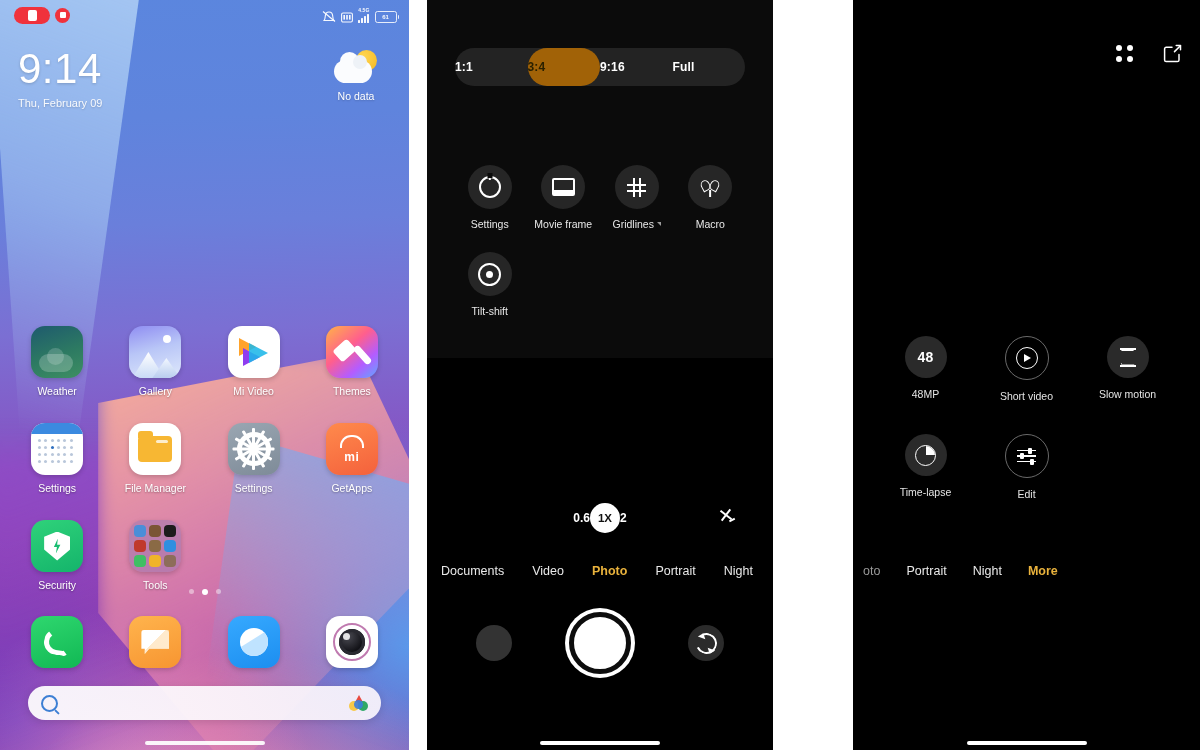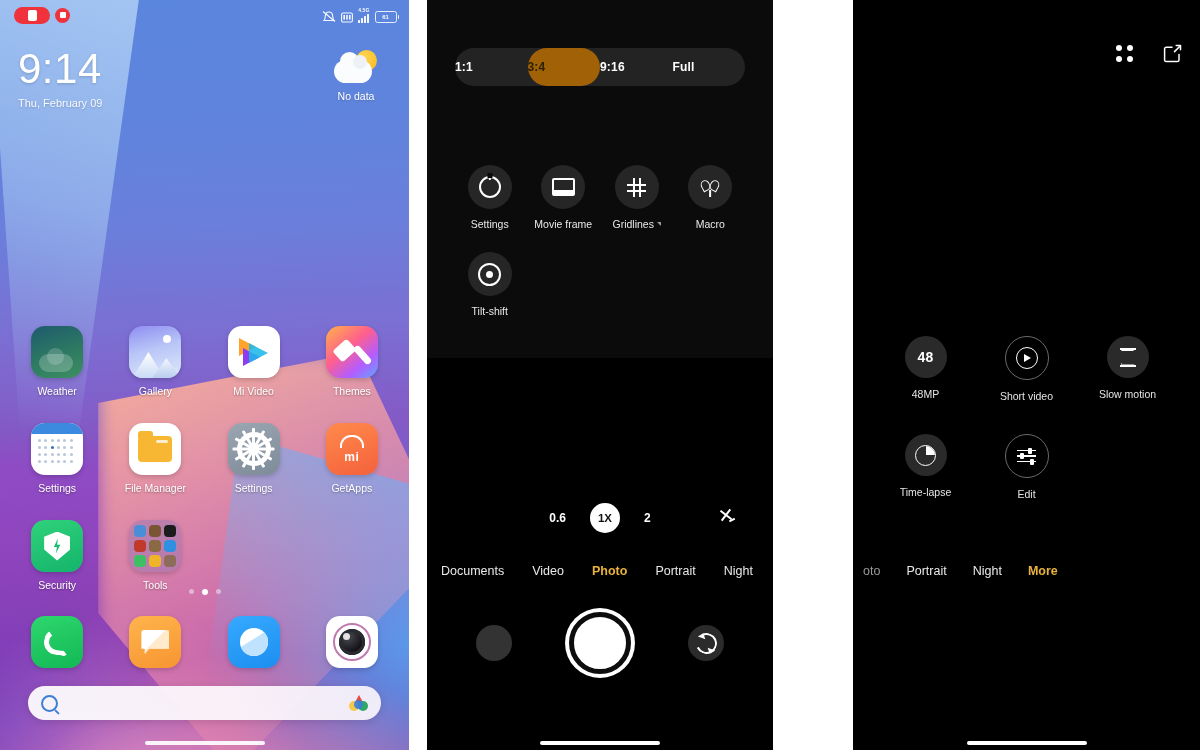--- a/index.html
+++ b/index.html
@@ -192,21 +192,21 @@
   .ic-grid .v2{left:11px;top:-1px;width:2px;height:19px;}
   .ic-grid .h1{top:5px;left:-1px;height:2px;width:19px;}
   .ic-grid .h2{top:11px;left:-1px;height:2px;width:19px;}
   .ic-macro{width:18px;height:17px;position:relative;}
   .ic-macro .p{position:absolute;width:9px;height:11px;border:1.8px solid #fff;box-sizing:border-box;border-radius:50% 50% 50% 0;}
   .ic-macro .pl{left:0;top:1px;transform:rotate(-28deg);}
   .ic-macro .pr{right:0;top:1px;transform:rotate(28deg) scaleX(-1);}
   .ic-macro .st{position:absolute;left:50%;bottom:-1px;width:1.8px;height:7px;background:#fff;transform:translateX(-50%);}
   .ic-tilt{width:19px;height:19px;border:2px solid #fff;border-radius:50%;display:flex;align-items:center;justify-content:center;}
   .ic-tilt i{width:7px;height:7px;border-radius:50%;background:#fff;display:block;}
-  .zoomrow{position:absolute;left:0;right:0;top:503px;display:flex;align-items:center;justify-content:center;gap:24px;}
+  .zoomrow{position:absolute;left:0;right:0;top:503px;display:flex;align-items:center;justify-content:center;}
   .zoomrow .z{font-size:12px;color:#fff;font-weight:600;}
   .zoomrow .z.sel{width:30px;height:30px;border-radius:50%;background:#fff;color:#111;display:flex;align-items:center;justify-content:center;font-size:11.5px;}
   .wand{position:absolute;right:36px;top:508px;width:18px;height:18px;}
   .wand i{position:absolute;background:#fff;display:block;}
   .wand .s1{left:6px;top:0;width:2px;height:14px;transform:rotate(38deg);transform-origin:center;}
   .wand .s2{left:0;top:6px;width:14px;height:2px;transform:rotate(38deg);transform-origin:center;}
   .wand .s3{left:10px;top:11px;width:6px;height:1.6px;transform:rotate(-26deg);}
   .modebar{position:absolute;left:0;right:0;top:558px;height:26px;display:flex;align-items:center;gap:28px;
            padding-left:14px;box-sizing:border-box;overflow:hidden;}
   .modebar .m{font-size:12.5px;color:#e9e9e9;white-space:nowrap;font-weight:500;}

